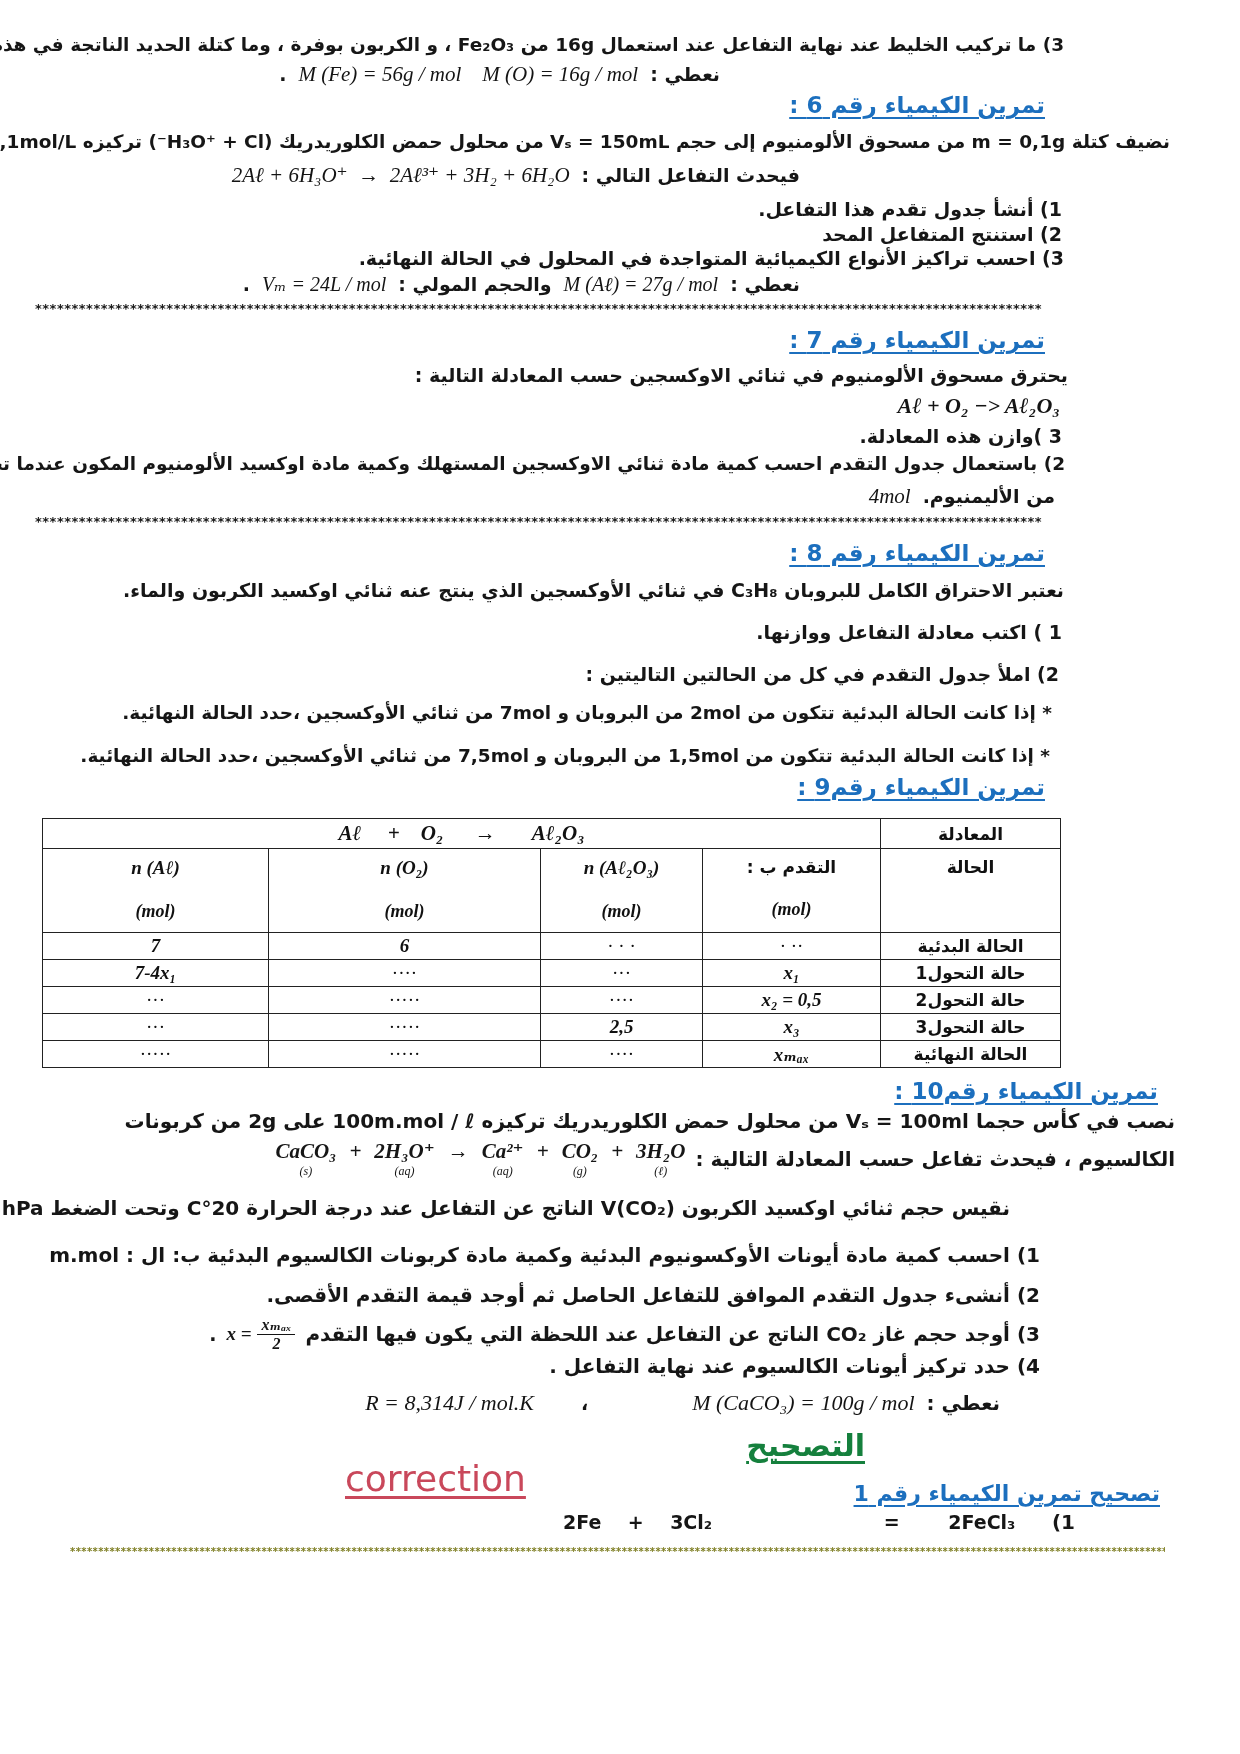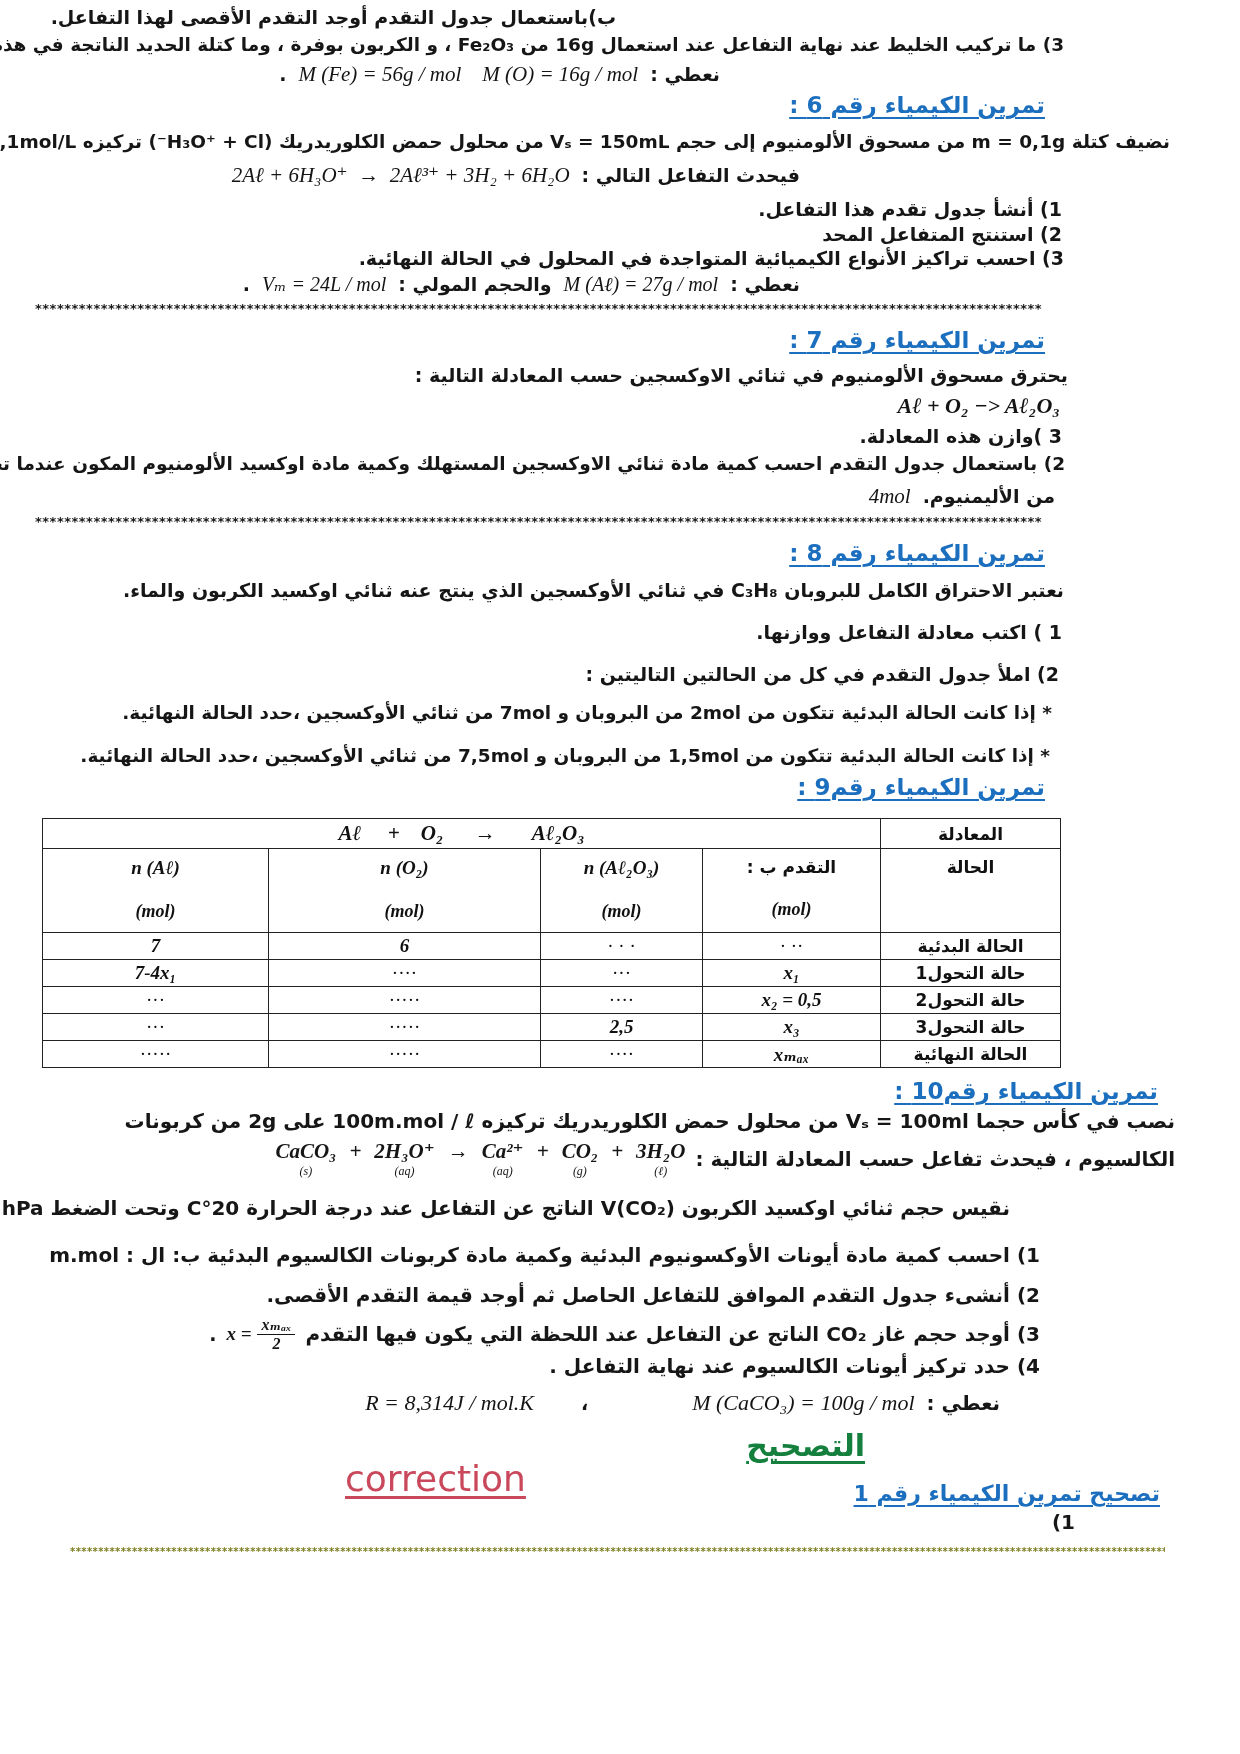--- a/index.html
+++ b/index.html
@@ -34,21 +34,20 @@
   .t9 .colname{font-style:italic;font-weight:700;font-size:19px;}
   .t9 .mol{margin-top:22px;font-style:italic;font-weight:700;font-size:18px;}
   .t9 .val{font-weight:700;font-style:italic;}
   .pre{white-space:pre;}
 </style>
 </head>
 <body>
 
 <div class="page">
 
-  <div class="blk ar" style="top:6px;right:624px;">ب)باستعمال جدول التقدم أوجد التقدم الأقصى لهذا التفاعل.</div>
   <div class="blk ar sm" style="top:34px;right:176px;">3) ما تركيب الخليط عند نهاية التفاعل عند استعمال 16g من Fe₂O₃ ، و الكربون بوفرة ، وما كتلة الحديد الناتجة في هذه الحالة؟</div>
   <div class="blk row" style="top:62px;right:520px;">
     <span class="ar">نعطي :</span>
     <span class="math" style="font-size:21px;">M (Fe) = 56g / mol    M (O) = 16g / mol</span>
     <span class="ar">.</span>
   </div>
 
   <div class="blk heading" style="top:92px;right:195px;">تمرين الكيمياء  رقم 6 :</div>
   <div class="blk ar sm" style="top:131px;right:70px;">نضيف كتلة m = 0,1g من مسحوق الألومنيوم إلى حجم Vₛ = 150mL من محلول حمض الكلوريدريك (H₃O⁺ + Cl⁻) تركيزه Co = 0,1mol/L</div>
   <div class="blk row" style="top:163px;right:440px;">
@@ -229,16 +228,21 @@
     <span class="math" style="font-size:22px;margin-right:35px;">R = 8,314J / mol.K</span>
   </div>
 
   <div class="blk" style="top:1428px;right:375px;font-family:'DejaVu Sans',sans-serif;font-weight:700;font-size:30px;color:#15803d;text-decoration:underline;text-underline-offset:5px;">التصحيح</div>
   <div class="blk" style="top:1458px;left:345px;direction:ltr;font-family:'DejaVu Sans',sans-serif;font-weight:400;font-size:36px;color:#c9485b;text-decoration:underline;text-underline-offset:5px;">correction</div>
 
   <div class="blk heading" style="top:1481px;right:80px;font-size:22px;">تصحيح تمرين الكيمياء  رقم 1</div>
 
   <div class="blk" style="top:1510px;right:165px;direction:ltr;font-family:'DejaVu Sans',sans-serif;font-weight:700;font-size:20px;">(1</div>
 
+  <div class="blk" style="top:1511px;left:563px;direction:ltr;font-family:'DejaVu Sans',sans-serif;font-weight:700;font-size:19px;">
+    <span class="pre">2Fe    +    3Cl₂</span>
+    <span class="pre" style="margin-left:165px;">=</span>
+    <span class="pre" style="margin-left:42px;">2FeCl₃</span>
+  </div>
 
   <div class="blk" style="top:1546px;left:70px;width:1095px;overflow:hidden;direction:ltr;color:#7d7d21;font-family:'DejaVu Sans',sans-serif;font-weight:700;font-size:10px;letter-spacing:.4px;">**********************************************************************************************************************************************************************************************************************</div>
 
 </div>
 
 </body></html>

